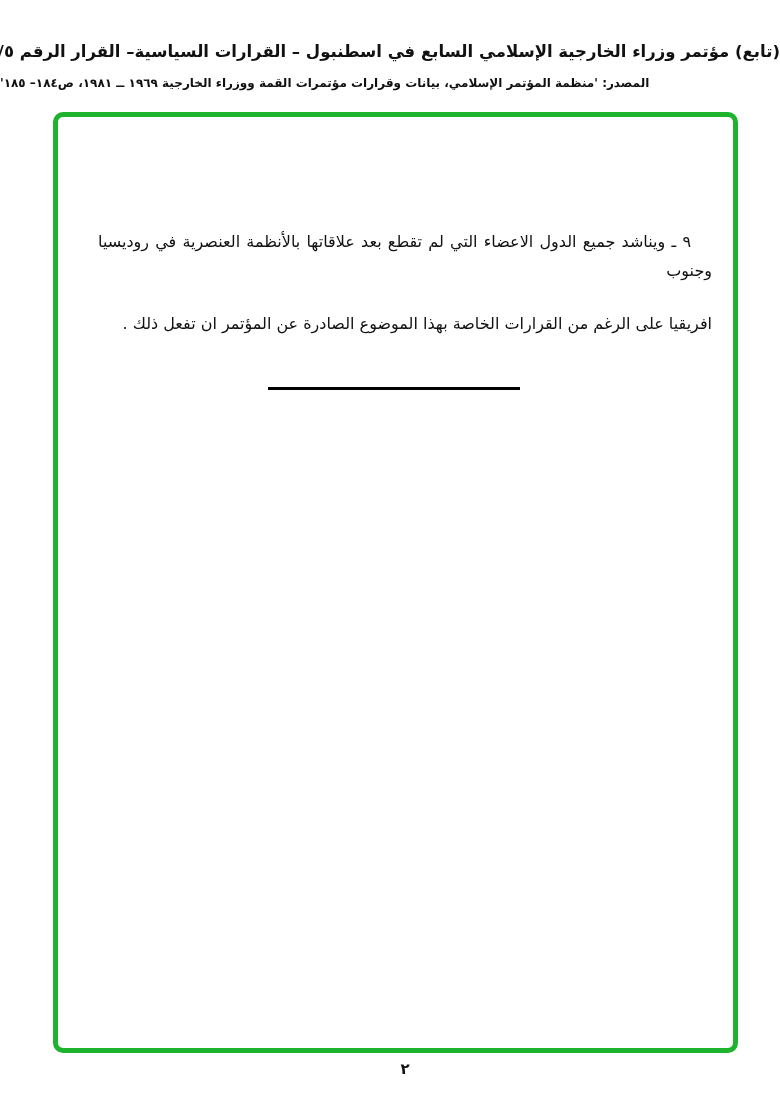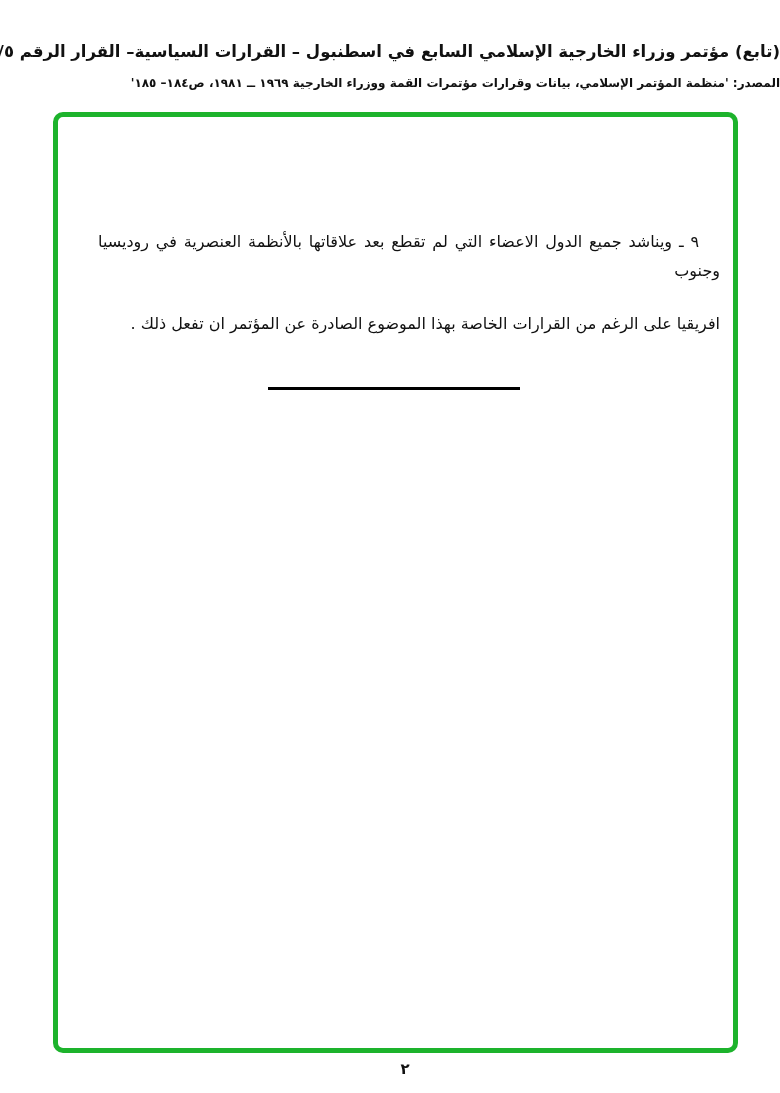--- a/index.html
+++ b/index.html
@@ -26,39 +26,39 @@
     text-align:center;
     font-size:16.5px;
     font-weight:bold;
     white-space:nowrap;
     color:var(--text);
   }
   .header-line2{
     position:absolute;
     top:76px; left:0; width:780px;
     direction:rtl;
-    text-align:right;
+    text-align:left;
     font-size:12px;
     font-weight:bold;
     white-space:nowrap;
     color:var(--text);
   }
   .green-box{
     position:absolute;
     left:53px; top:112px;
     width:685px; height:941px;
     border:5px solid var(--border-green);
     border-radius:10px;
     background:#ffffff;
   }
   .paragraph{
     position:absolute;
     top:227px;
     left:98px;
-    right:60px;
+    right:68px;
     direction:rtl;
     font-size:16px;
     line-height:29px;
     color:var(--text);
   }
   .paragraph .p-line1{
     text-align:justify;
     text-align-last:justify;
     text-indent:21px;
   }

